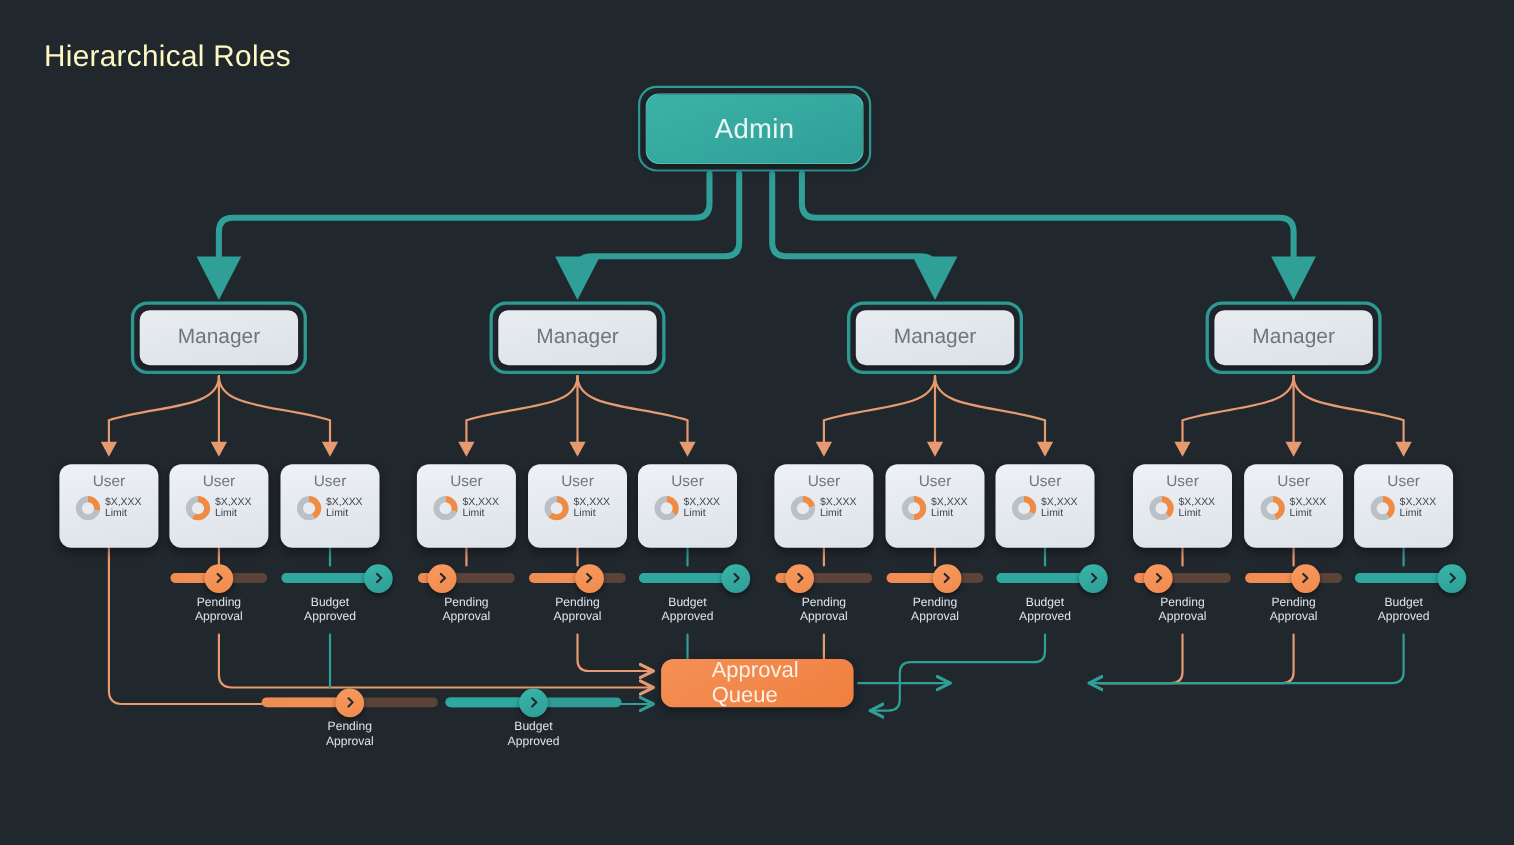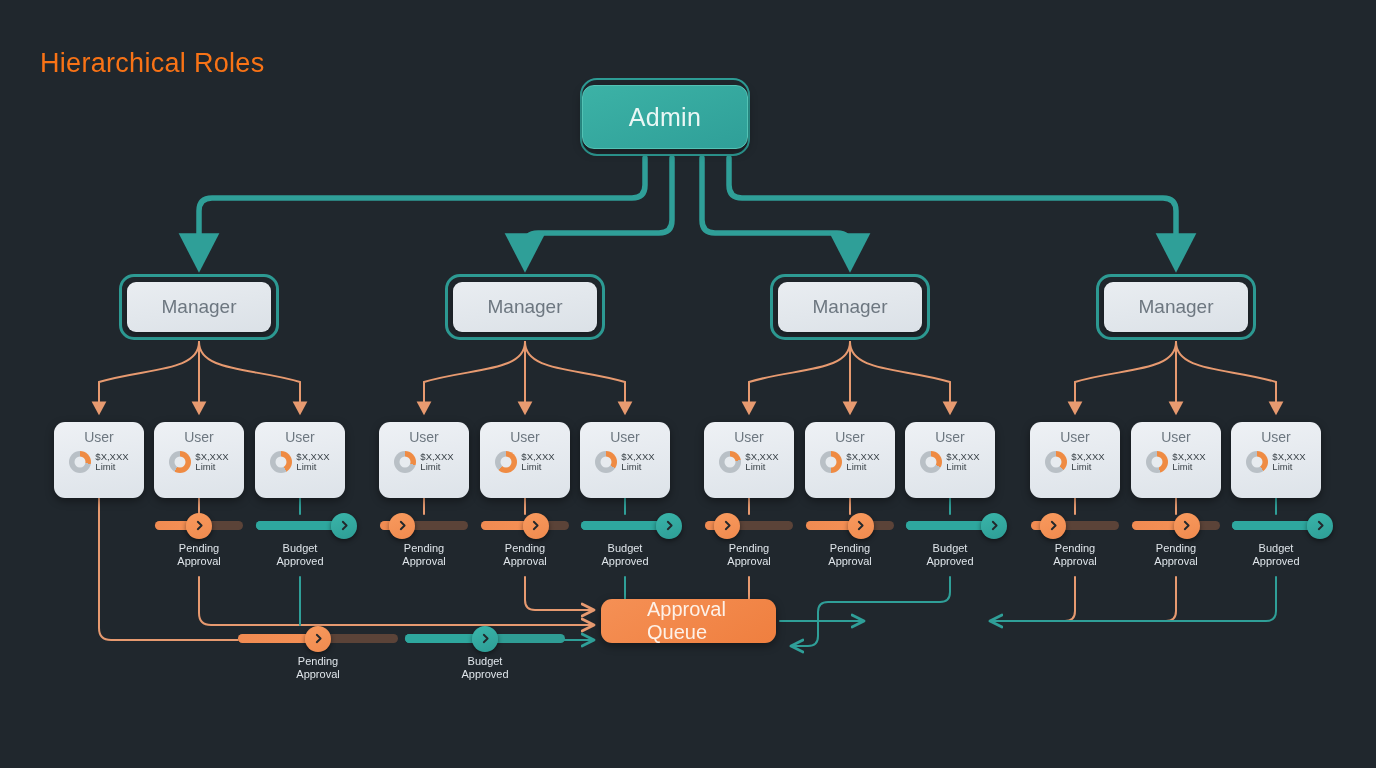--- a/index.html
+++ b/index.html
@@ -6,36 +6,36 @@
   body{
     width:1376px;height:768px;
     background:#20272d;
     font-family:"Liberation Sans", sans-serif;
     overflow:hidden;
     position:relative;
   }
   #stage{position:absolute;inset:0;width:1376px;height:768px;}
 
   .title{
-    position:absolute;left:40px;top:48px;
-    font-size:27px;color:#f97316;letter-spacing:.3px;
+    position:absolute;left:40px;top:36px;
+    font-size:27px;color:#fef9c3;letter-spacing:.3px;
     font-weight:400;
   }
   .footer{
     position:absolute;right:52px;top:702px;
     font-size:23px;color:#b9c2cb;font-weight:400;
   }
 
   svg.edges{position:absolute;left:0;top:0;width:1376px;height:768px;pointer-events:none;}
 
   
   .node{position:absolute;box-sizing:border-box;}
 
   .admin-ring{
-    width:170px;height:78px;border-radius:17px;
+    width:212px;height:78px;border-radius:17px;
     border:2.5px solid #2e9d96;
     display:flex;align-items:center;justify-content:center;
   }
   .admin-box{
     width:196px;height:62px;border-radius:12px;
     background:linear-gradient(160deg,#3cb2a6 0%,#2f9f98 100%);
     border:1.5px solid #53c2b4;
     display:flex;align-items:center;justify-content:center;
     color:#eaf7f5;font-size:25px;letter-spacing:.3px;
     box-shadow:0 3px 10px rgba(0,0,0,.35);

